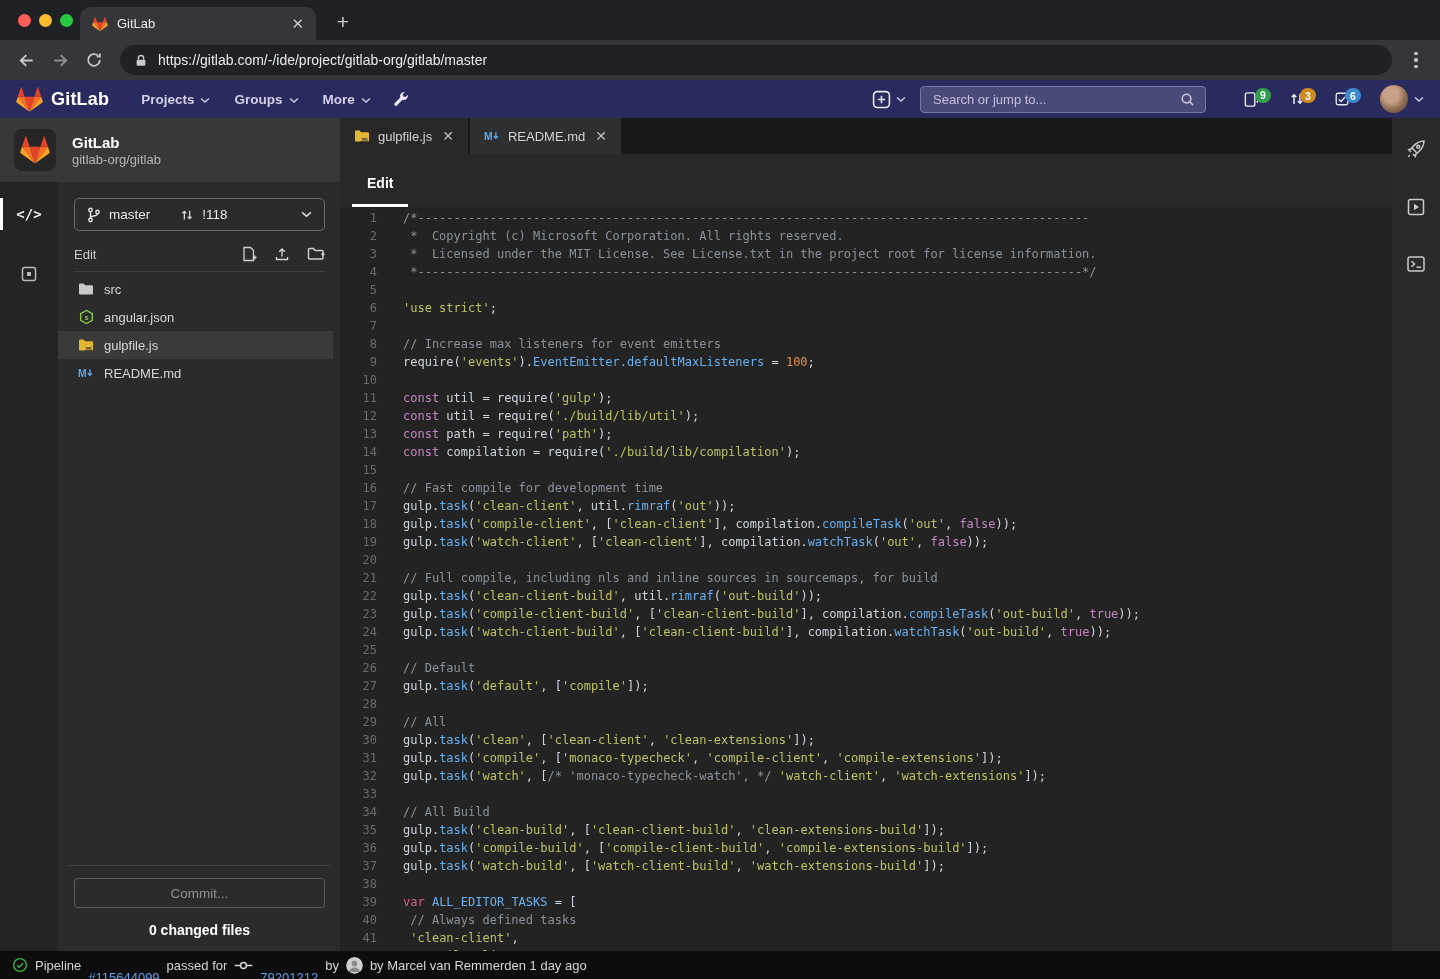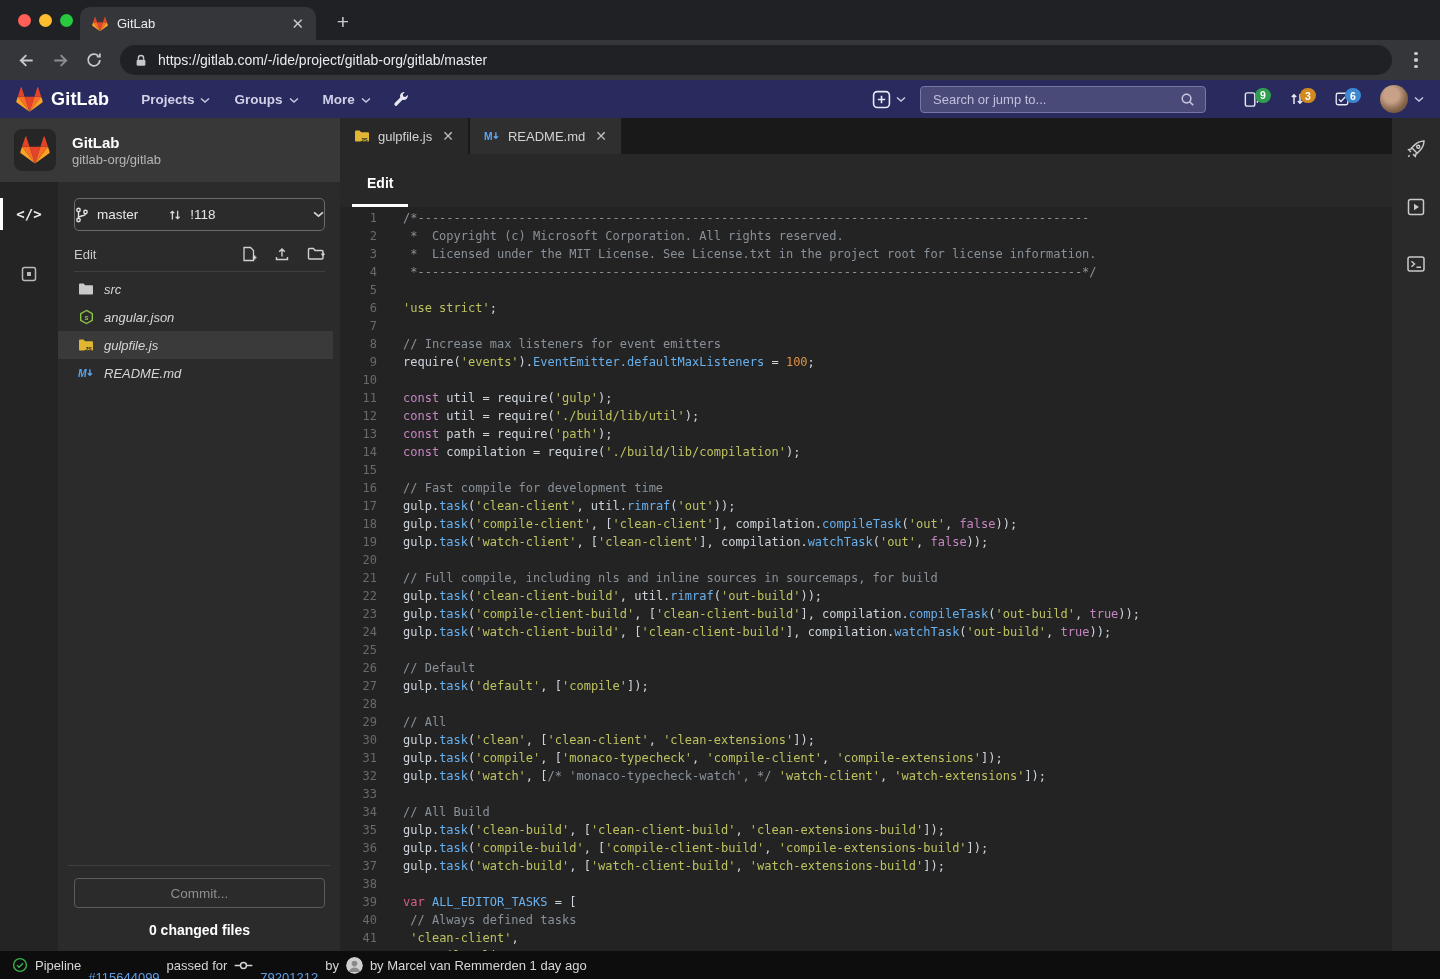--- a/index.html
+++ b/index.html
@@ -62,29 +62,29 @@
   .proj-title{color:#fff;font-weight:bold;font-size:15px;line-height:1.3;}
   .proj-path{color:#b5b5b5;font-size:13px;}
   .sidebar-body{flex:1;display:flex;min-height:0;}
   .rail{width:58px;background:#242424;padding-top:14px;display:flex;flex-direction:column;
         align-items:center;gap:24px;flex:none;}
   .rail-item{width:100%;height:36px;display:flex;align-items:center;justify-content:center;position:relative;}
   .rail-item.active::before{content:"";position:absolute;left:0;top:2px;bottom:2px;width:3px;background:#fff;}
   .code-glyph{font-family:"DejaVu Sans Mono",monospace;font-weight:bold;color:#ececec;font-size:14px;}
   .panel{flex:1;display:flex;flex-direction:column;padding-top:16px;min-width:0;}
   .branch-btn{margin:0 15px 0 16px;height:33px;border:1px solid #6b6b6b;border-radius:5px;
-              background:transparent;display:flex;align-items:center;gap:8px;padding:0 0;
+              background:transparent;display:flex;align-items:center;gap:8px;padding:0 12px;
               color:#e6e6e6;font-size:13.5px;font-family:"Liberation Sans",sans-serif;}
   .branch-btn .mr-ref{margin-left:22px;}
   .branch-btn .grow{flex:1;}
   .edit-row{display:flex;align-items:center;padding:15px 15px 9px 16px;color:#c9c9c9;font-size:13px;}
   .edit-row .grow{flex:1;}
   .edit-row .ico{margin-left:17px;display:flex;}
   .tree-divider{border-top:1px solid #3f3f3f;margin:0 15px 3px 16px;}
-  .file-tree{flex:none;font-style:italic;}
+  .file-tree{flex:none;}
   .file-row{height:28px;display:flex;align-items:center;gap:10px;padding-left:20px;margin-right:7px;
             color:#d6d6d6;font-size:13px;}
   .file-row.selected{background:#3a3a3a;}
   .file-ico{width:16px;height:16px;position:relative;flex:none;display:flex;align-items:center;justify-content:center;}
   .commit-area{margin-top:auto;padding:0 15px 13px 16px;}
   .commit-divider{border-top:1px solid #3f3f3f;margin:0 -5px 12px -6px;}
   .commit-btn{width:100%;height:30px;border:1px solid #5c5c5c;border-radius:4px;background:transparent;
               color:#8f8f8f;font-size:13.5px;font-family:"Liberation Sans",sans-serif;}
   .changed{margin-top:14px;text-align:center;color:#fff;font-weight:bold;font-size:14px;}
 

